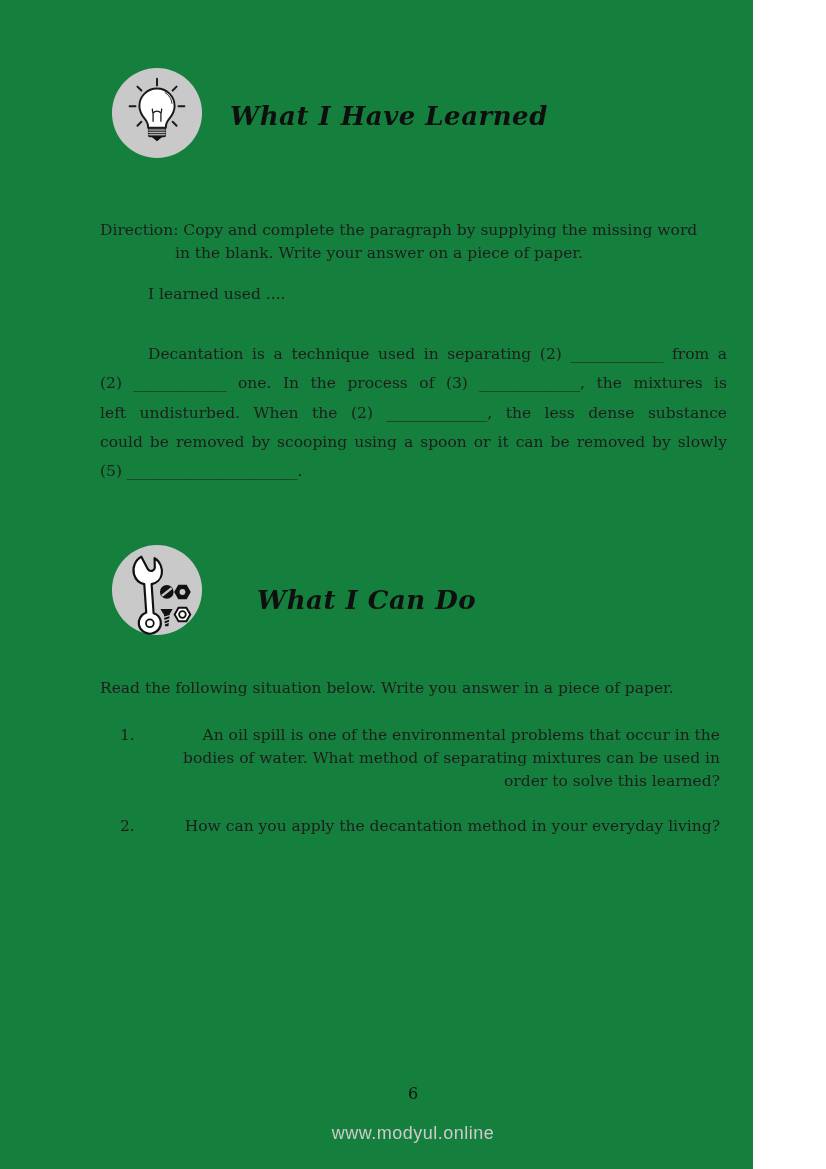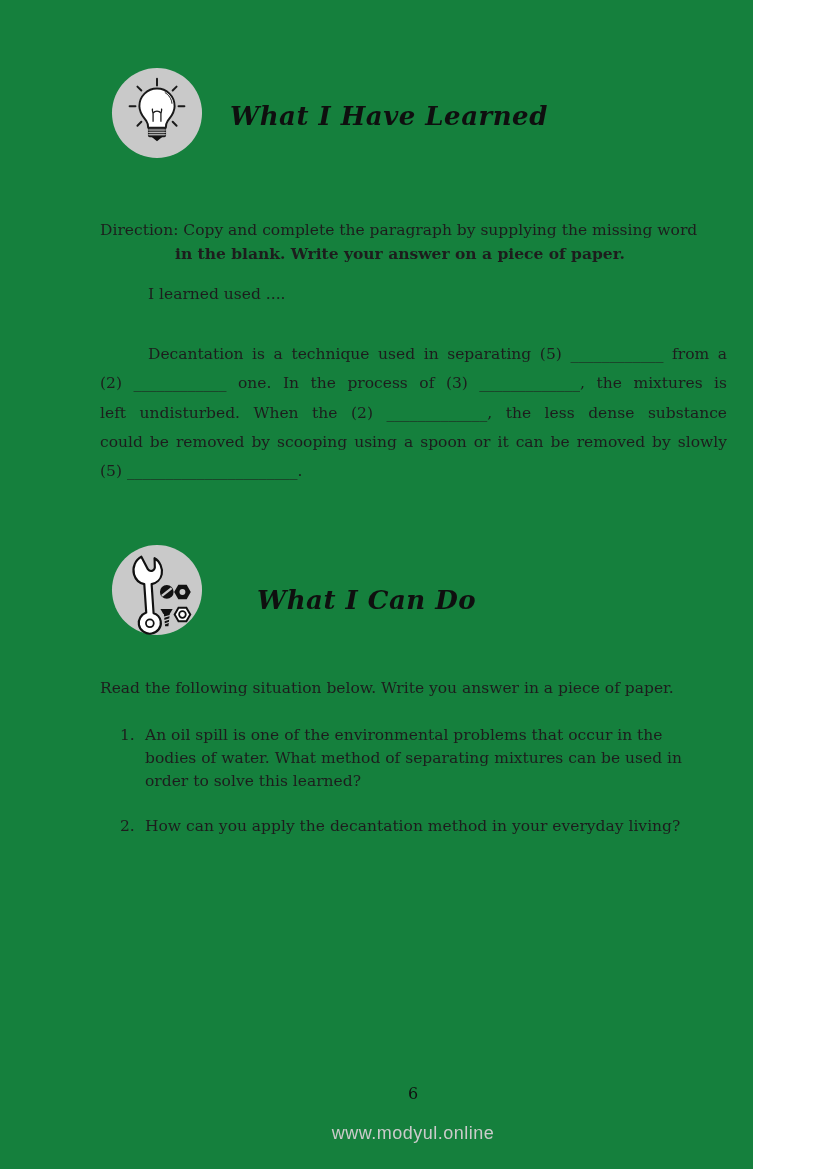--- a/index.html
+++ b/index.html
@@ -21,32 +21,32 @@
     font-size:26px;
     line-height:36px;
     color:#0f0f0f;
     letter-spacing:.5px;
     margin:0;
   }
   .title-learned{left:230px;top:98px;}
   .title-cando{left:257px;top:582px;}
   .bodytext{font-size:15.5px;line-height:23px;}
   .direction{position:absolute;left:100px;top:206px;width:632px;margin-top:13px;}
-  .direction .cont{padding-left:75px;font-weight:bold;}
+  .direction .cont{padding-left:75px;}
   .leadin{position:absolute;left:148px;top:283px;}
   .para{position:absolute;left:100px;top:340px;width:627px;font-size:15.5px;line-height:29.3px;}
   .para .jline{text-align:justify;text-align-last:justify;}
   .para .jline.first{text-indent:48px;}
   .para .jline.last{text-align-last:left;}
   .instruction{position:absolute;left:100px;top:677px;width:640px;}
   .questions{position:absolute;left:120px;top:724px;width:600px;}
   .q-row{display:flex;align-items:flex-start;}
   .q-row + .q-row{margin-top:22px;}
   .q-num{flex:0 0 25px;}
-  .q-text{flex:1;}
+  .q-text{flex:1;text-align:right;}
   .page-number{position:absolute;left:0;top:1084px;width:826px;text-align:center;font-size:16px;color:#111;}
   .watermark{
     position:absolute;left:0;top:1123px;width:826px;text-align:center;
     font-family:"Liberation Sans", sans-serif;
     font-size:18px;letter-spacing:.5px;color:#cbcbcb;
   }
 </style>
 </head>
 <body>
 
@@ -88,21 +88,21 @@
   <h1 class="section-title title-learned">What I Have Learned</h1>
 
   <div class="direction bodytext">
     <div>Direction: Copy and complete the paragraph by supplying the missing word</div>
     <div class="cont">in the blank. Write your answer on a piece of paper.</div>
   </div>
 
   <div class="leadin bodytext">I learned used ....</div>
 
   <div class="para">
-    <div class="jline first">Decantation is a technique used in separating (5) ____________ from a</div>
+    <div class="jline first">Decantation is a technique used in separating (2) ____________ from a</div>
     <div class="jline">(2) ____________ one. In the process of (3) _____________, the mixtures is</div>
     <div class="jline">left undisturbed. When the (2) _____________, the less dense substance</div>
     <div class="jline">could be removed by scooping using a spoon or it can be removed by slowly</div>
     <div class="jline last">(5) ______________________.</div>
   </div>
 
   <div class="icon-circle" style="left:111px;top:544px;">
     <svg width="92" height="92" viewBox="0 0 94 94" aria-hidden="true">
       <circle cx="47" cy="47" r="46" fill="#c9c9c9"></circle>
 

